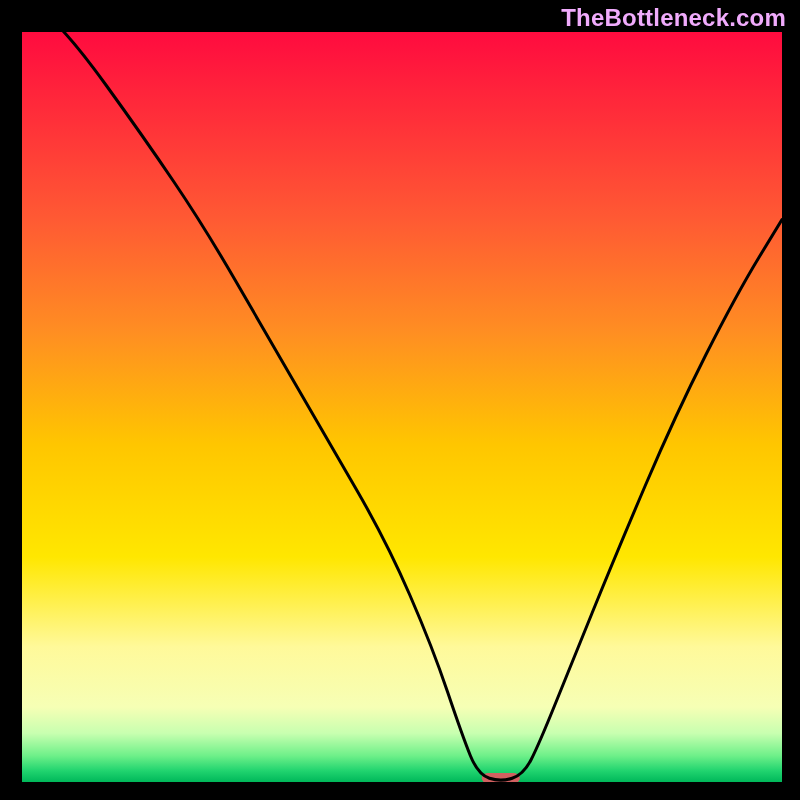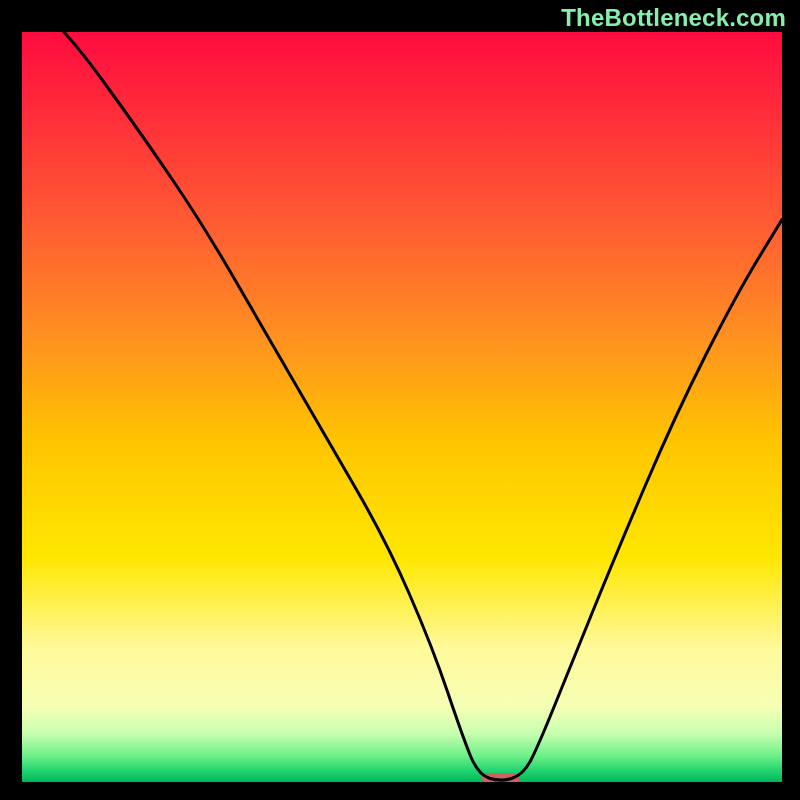--- a/index.html
+++ b/index.html
@@ -16,21 +16,21 @@
     height: 800px;
     background: #000;
   }
   .watermark {
     position: absolute;
     top: 4px;
     right: 14px;
     font-family: Arial, sans-serif;
     font-size: 24px;
     font-weight: bold;
-    color: #86efac;
+    color: #f0abfc;
     letter-spacing: 0.2px;
     z-index: 20;
   }
   svg.plot {
     position: absolute;
     left: 0;
     top: 0;
   }
 </style>
 </head>

